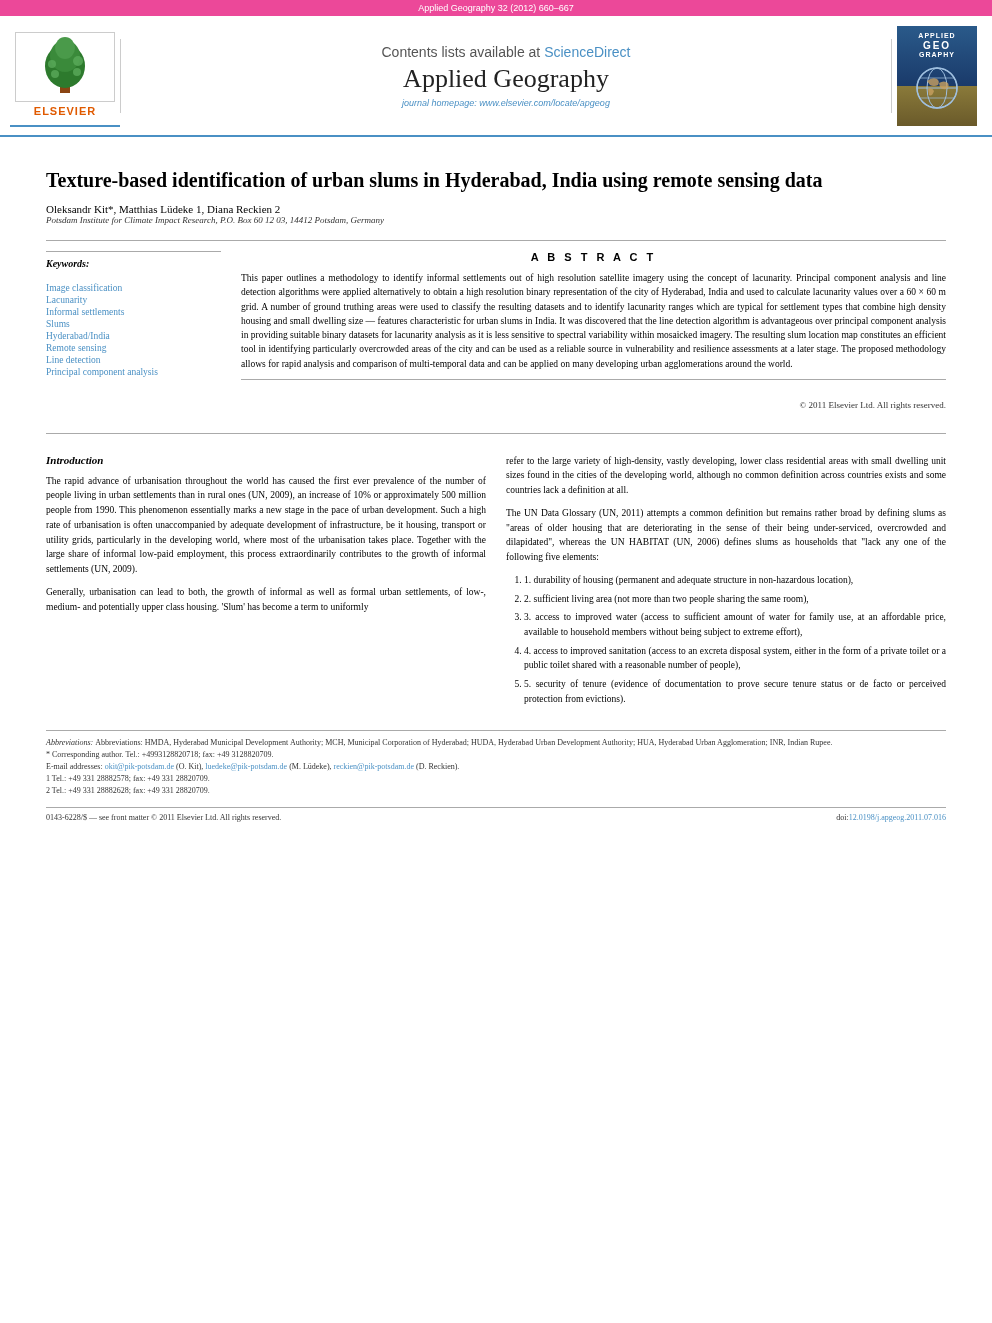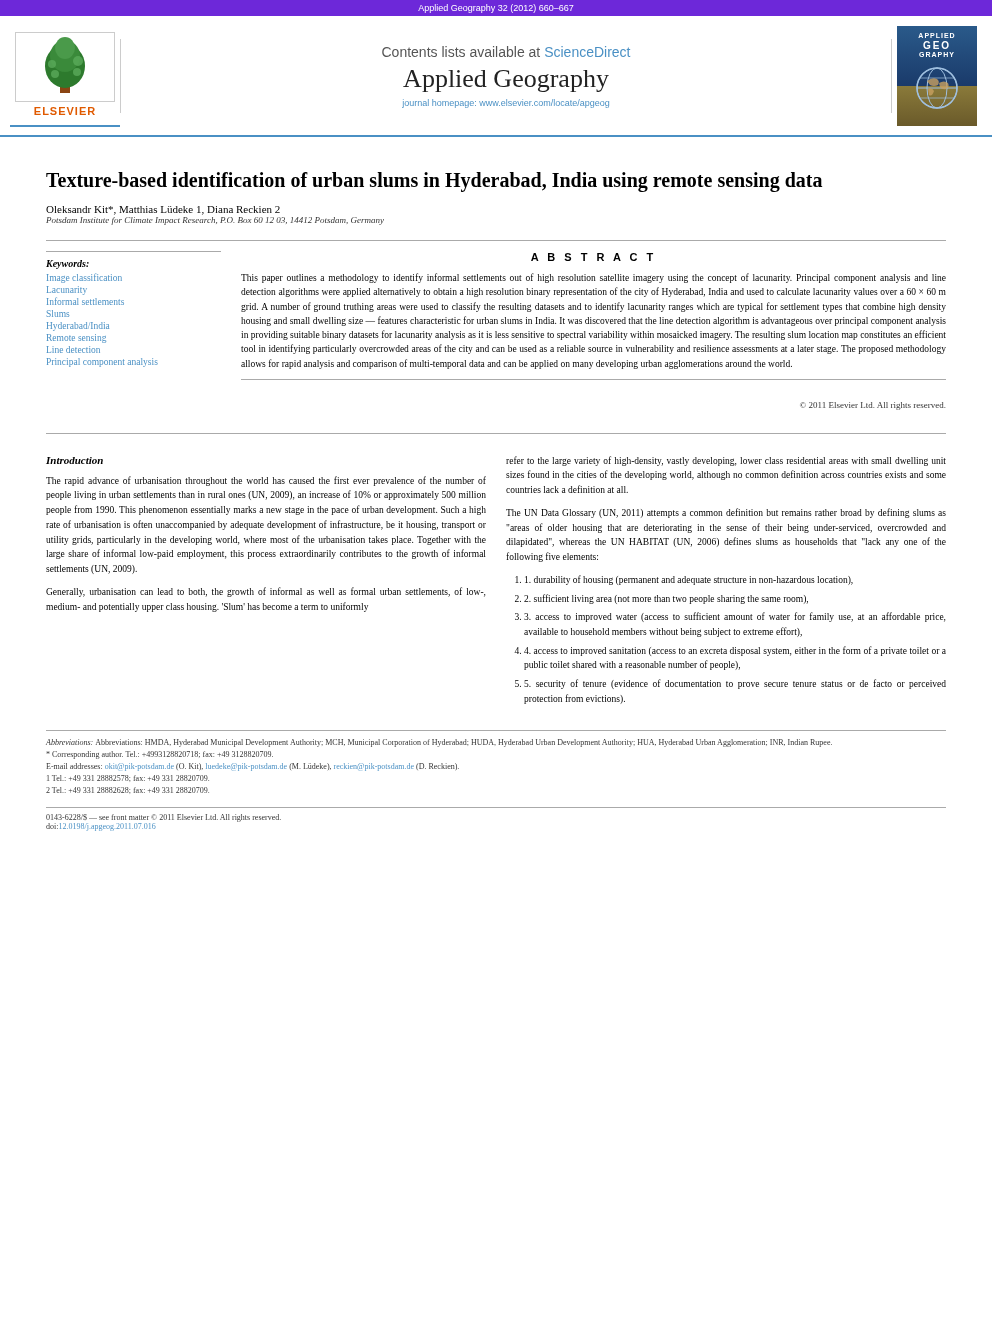--- a/index.html
+++ b/index.html
@@ -6,21 +6,21 @@
     body {
       background: #fff;
       font-family: 'Times New Roman', Times, serif;
       font-size: 10px;
       color: #000;
       width: 992px;
       min-height: 1323px;
     }
 
     .top-bar {
-      background: #6d28d9;
+      background: #ec4899;
       text-align: center;
       padding: 3px 0;
       font-size: 9px;
       color: #fff;
       font-family: Arial, sans-serif;
     }
 
     .journal-header {
       display: flex;
       align-items: center;
@@ -71,21 +71,21 @@
       font-size: 26px;
       font-family: 'Times New Roman', serif;
       color: #222;
       margin-bottom: 4px;
     }
     .homepage-line {
       font-size: 9px;
       color: #555;
       font-family: Arial, sans-serif;
     }
-    .homepage-line a { color: #4a90c4; text-decoration: none; }
+    .homepage-line a { color: #4a90c4; text-decoration: none; font-style: italic; }
     .journal-logo-right {
       width: 90px;
       flex-shrink: 0;
       display: flex;
       align-items: center;
       justify-content: center;
     }
     .ag-logo {
       width: 80px;
       height: 100px;
@@ -157,21 +157,21 @@
     }
 
     .keywords-box {
       border-top: 1px solid #aaa;
       padding-top: 6px;
     }
     .keywords-title {
       font-size: 10px;
       font-style: italic;
       font-weight: bold;
-      margin-bottom: 4px;
+      margin-bottom: 14px;
     }
     .keyword-item {
       font-size: 9.5px;
       color: #4a90c4;
       margin-bottom: 2px;
       cursor: pointer;
       text-decoration: none;
     }
 
     .right-col {
@@ -243,21 +243,20 @@
     .footnote-area a { color: #4a90c4; text-decoration: none; }
 
     .bottom-bar {
       border-top: 1px solid #aaa;
       margin-top: 10px;
       padding-top: 5px;
       font-size: 8px;
       color: #333;
       display: flex;
       justify-content: space-between;
-      flex-direction: column;
     }
     .bottom-bar a { color: #4a90c4; text-decoration: none; }
 
     .ol-list {
       padding-left: 18px;
       margin-bottom: 8px;
     }
     .ol-list li {
       font-size: 9.5px;
       line-height: 1.55;

